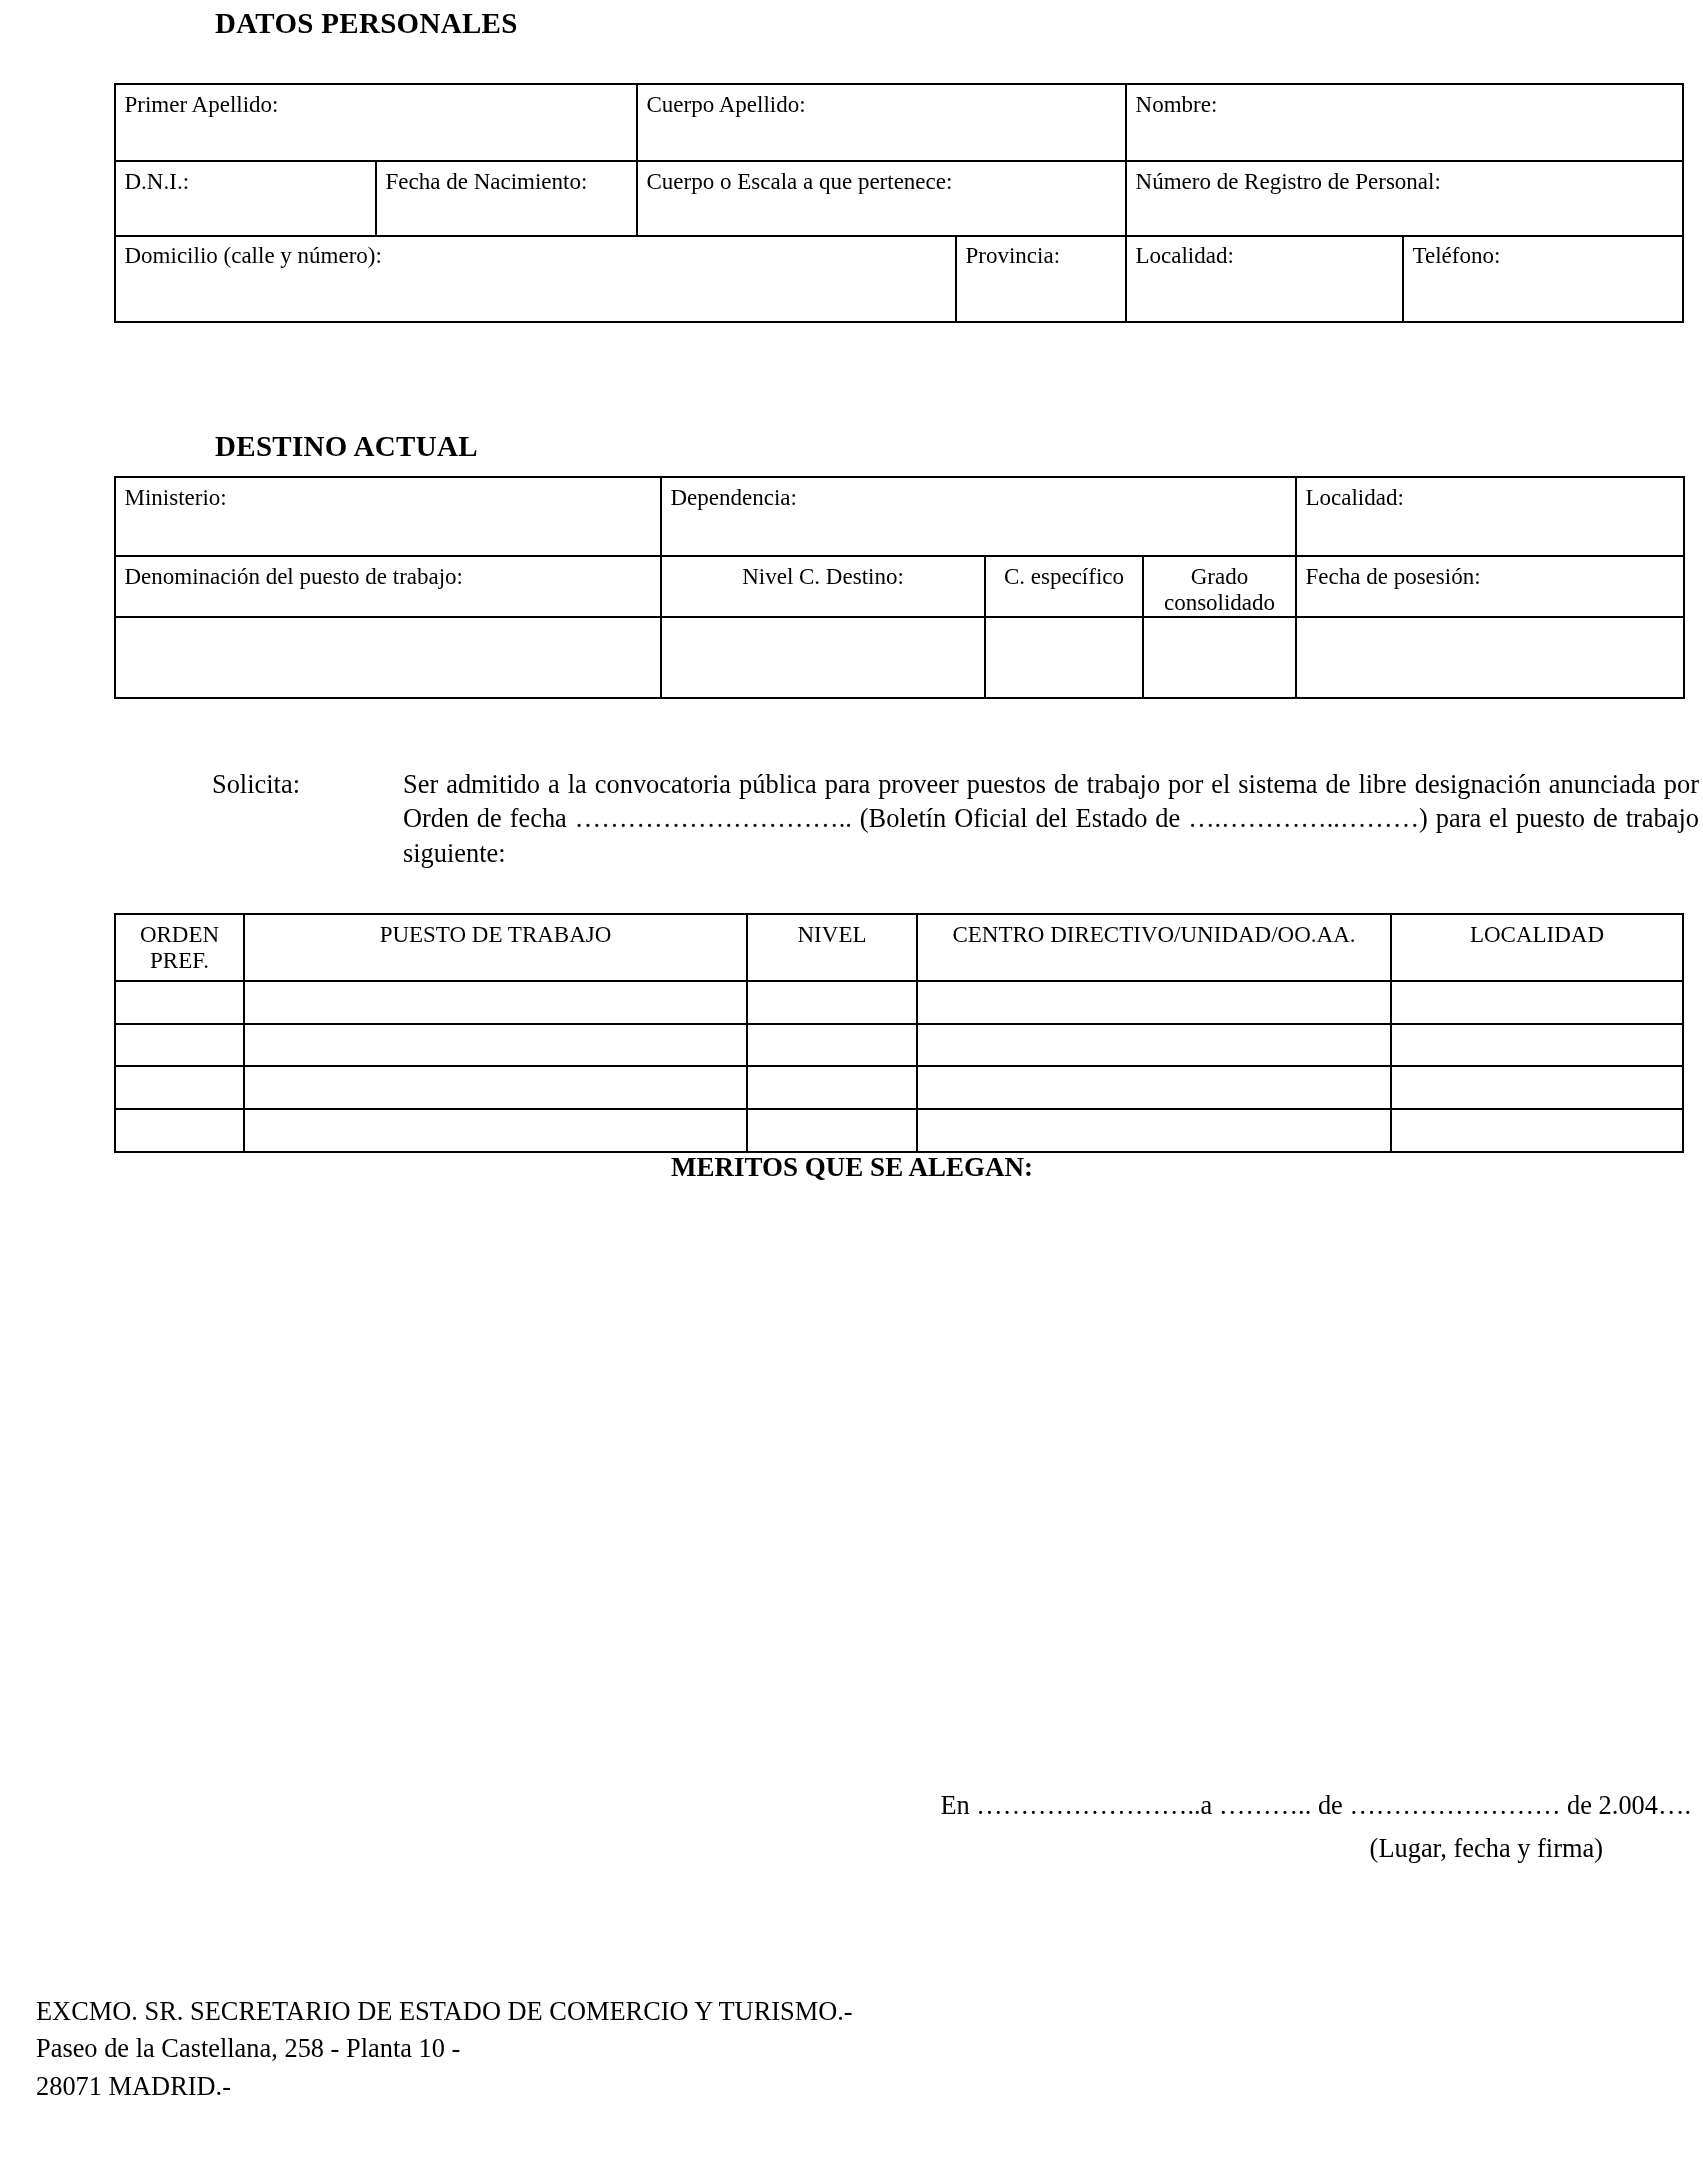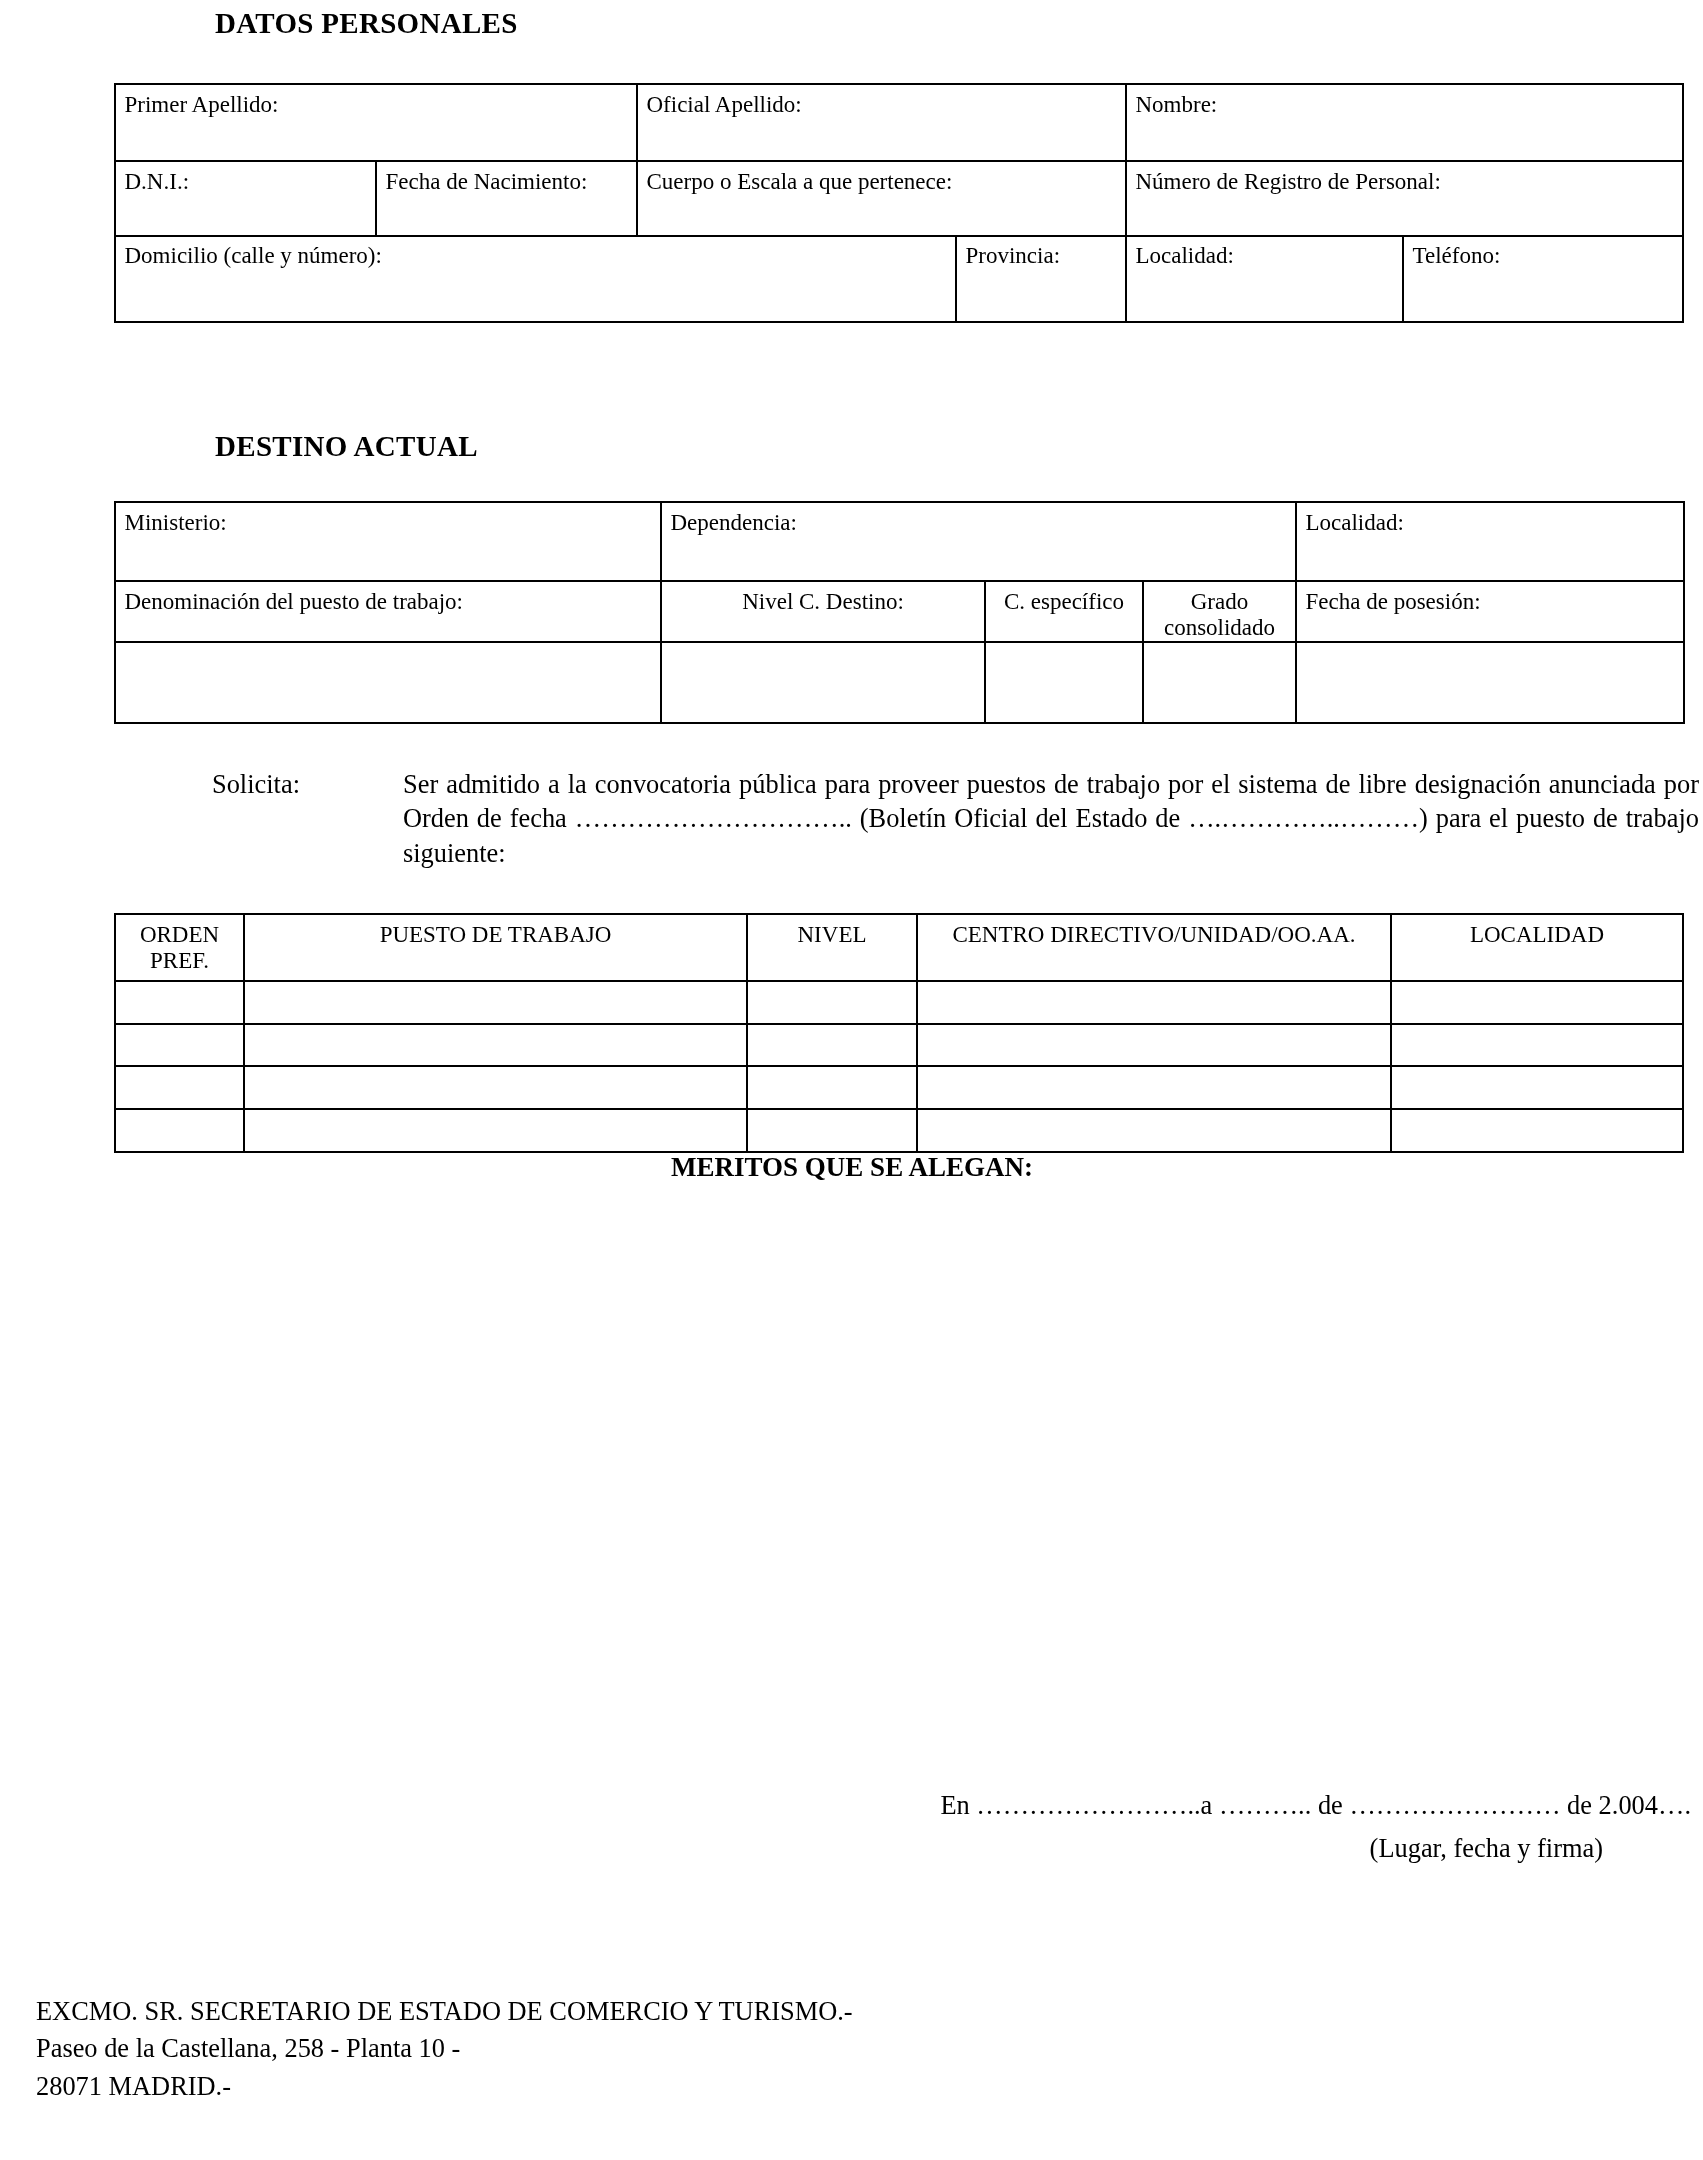--- a/index.html
+++ b/index.html
@@ -63,21 +63,21 @@
     overflow: hidden;
   }
   td.cell-center {
     text-align: center;
     vertical-align: top;
   }
   td.cell-blank { padding: 0; }
   td.pad-down { padding-top: 34px; }
 
   #table-datos { left: 114px; top: 83px; width: 1568px; }
-  #table-destino { left: 114px; top: 501px; width: 1568px; }
+  #table-destino { left: 114px; top: 476px; width: 1568px; }
   #table-puestos { left: 114px; top: 913px; width: 1568px; }
 
   
   #solicita-block {
     position: absolute;
     left: 114px;
     top: 767px;
     width: 1568px;
     font-size: 26.4px;
     line-height: 1.30;
@@ -140,21 +140,21 @@
       <col style="width:261px">
       <col style="width:261px">
       <col style="width:319px">
       <col style="width:170px">
       <col style="width:277px">
       <col style="width:280px">
     </colgroup>
     <tbody>
       <tr>
         <td colspan="2" style="height:68px">Primer Apellido:</td>
-        <td colspan="2">Oficial Apellido:</td>
+        <td colspan="2">Cuerpo Apellido:</td>
         <td colspan="2">Nombre:</td>
       </tr>
       <tr>
         <td style="height:66px">D.N.I.:</td>
         <td class="pad-down">Fecha de Nacimiento:</td>
         <td colspan="2">Cuerpo o Escala a que pertenece:</td>
         <td colspan="2">Número de Registro de Personal:</td>
       </tr>
       <tr>
         <td colspan="3" style="height:78px">Domicilio (calle y número):</td>

